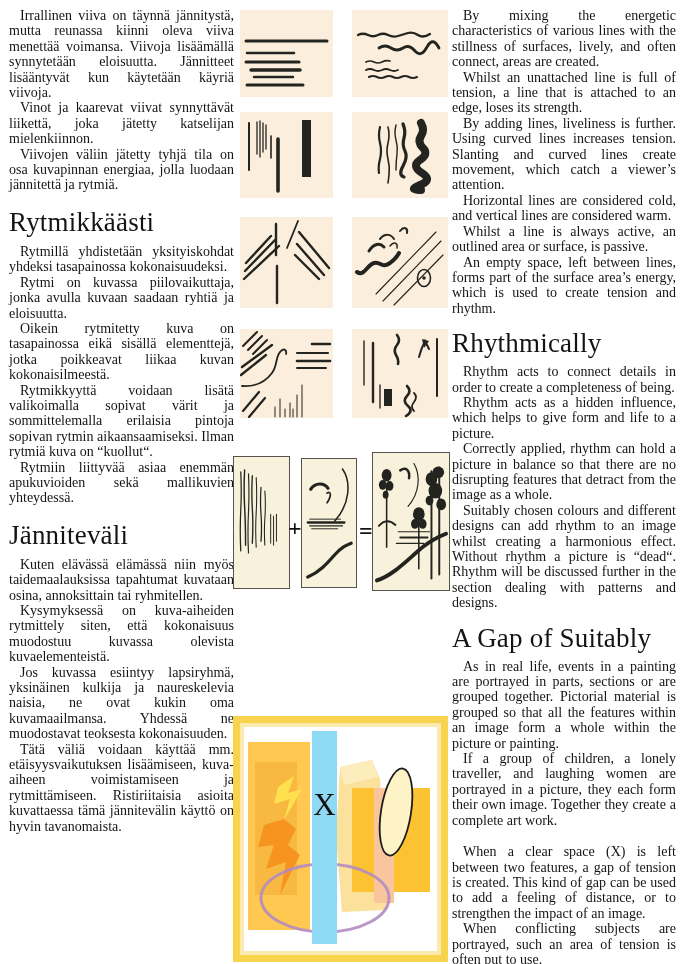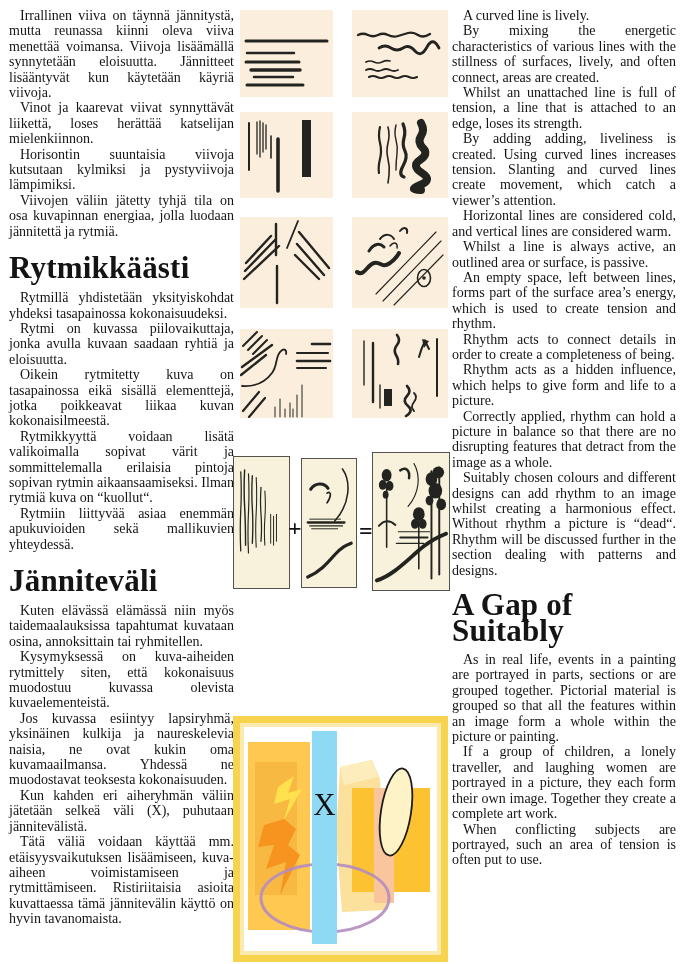--- a/index.html
+++ b/index.html
@@ -2,21 +2,21 @@
 <html><head>
 <meta charset="utf-8">
 <style>
   html,body{margin:0;padding:0;background:#ffffff;}
   .page{position:relative;width:680px;height:964px;background:#ffffff;overflow:hidden;
         font-family:"Liberation Serif","DejaVu Serif",serif;color:#141414;}
   .col{position:absolute;top:8px;}
   .col-left{left:9px;width:225px;}
   .col-right{left:452px;width:224px;}
   .col p{margin:0;font-size:14px;line-height:15.4px;text-align:justify;text-indent:11px;}
-  .col h2{margin:16px 0 9px 0;font-size:31px;line-height:26px;font-weight:bold;letter-spacing:.2px;}
+  .col h2{margin:16px 0 9px 0;font-size:27px;line-height:26px;font-weight:normal;letter-spacing:.2px;}
   .col-right h2{margin:14px 0 8px 0;}
   .gap-top{margin-top:16px !important;}
   .panel{position:absolute;background:#fbeedd;}
   .panel svg{display:block;width:100%;height:100%;}
   .trip{position:absolute;background:#f8f2dc;border:1.5px solid #55544c;box-sizing:border-box;}
   .trip svg{display:block;width:100%;height:100%;}
   .op{position:absolute;font-weight:bold;font-size:24px;line-height:24px;color:#111;
       font-family:"Liberation Serif",serif;}
   .artwork{position:absolute;left:233px;top:716px;width:215px;height:246px;box-sizing:border-box;
            border:7px solid #f8d44e;background:#fff;}
@@ -26,52 +26,51 @@
   .x-label{position:absolute;left:68px;top:62px;width:25px;text-align:center;
            font-family:"Liberation Serif",serif;font-size:31px;line-height:31px;color:#111;}
 </style>
 </head>
 <body>
 
 <div class="page">
 
   <div class="col col-left">
     <p>Irrallinen viiva on täynnä jännitystä, mutta reunassa kiinni oleva viiva menettää voimansa. Viivoja lisäämällä synnytetään eloisuutta. Jännitteet lisääntyvät kun käytetään käyriä viivoja.</p>
-    <p>Vinot ja kaarevat viivat synnyttävät liikettä, loses herättää katselijan mielenkiinnon.</p>
-    <p>Horisontin suuntaisia viivoja kutsutaan kylmiksi ja pystyviivoja lämpimiksi.</p>
+    <p>Vinot ja kaarevat viivat synnyttävät liikettä, joka jätetty katselijan mielenkiinnon.</p>
     <p>Viivojen väliin jätetty tyhjä tila on osa kuvapinnan energiaa, jolla luodaan jännitettä ja rytmiä.</p>
     <h2>Rytmikkäästi</h2>
     <p>Rytmillä yhdistetään yksityiskohdat yhdeksi tasapainossa kokonaisuudeksi.</p>
     <p>Rytmi on kuvassa piilovaikuttaja, jonka avulla kuvaan saadaan ryhtiä ja eloisuutta.</p>
     <p>Oikein rytmitetty kuva on tasapainossa eikä sisällä elementtejä, jotka poikkeavat liikaa kuvan kokonaisilmeestä.</p>
     <p>Rytmikkyyttä voidaan lisätä valikoimalla sopivat värit ja sommittelemalla erilaisia pintoja sopivan rytmin aikaansaamiseksi. Ilman rytmiä kuva on “kuollut“.</p>
     <p>Rytmiin liittyvää asiaa enemmän apukuvioiden sekä mallikuvien yhteydessä.</p>
     <h2>Jänniteväli</h2>
     <p>Kuten elävässä elämässä niin myös taidemaalauksissa tapahtumat kuvataan osina, annoksittain tai ryhmitellen.</p>
     <p>Kysymyksessä on kuva-aiheiden rytmittely siten, että kokonaisuus muodostuu kuvassa olevista kuvaelementeistä.</p>
     <p>Jos kuvassa esiintyy lapsiryhmä, yksinäinen kulkija ja naureskelevia naisia, ne ovat kukin oma kuvamaailmansa. Yhdessä ne muodostavat teoksesta kokonaisuuden.</p>
-    <p>Kun kahden eri aiheryhmän väliin jätetään selkeä väli (X), puhutaan jännitevälistä.</p>
     <p>Tätä väliä voidaan käyttää mm. etäisyysvaikutuksen lisäämiseen, kuva-aiheen voimistamiseen ja rytmittämiseen. Ristiriitaisia asioita kuvattaessa tämä jännitevälin käyttö on hyvin tavanomaista.</p>
   </div>
 
   <div class="col col-right">
-    <p>A curved line is lively.</p>
     <p>By mixing the energetic characteristics of various lines with the stillness of surfaces, lively, and often connect, areas are created.</p>
     <p>Whilst an unattached line is full of tension, a line that is attached to an edge, loses its strength.</p>
-    <p>By adding adding, liveliness is created. Using curved lines increases tension. Slanting and curved lines create movement, which catch a viewer’s attention.</p>
+    <p>By adding lines, liveliness is further. Using curved lines increases tension. Slanting and curved lines create movement, which catch a viewer’s attention.</p>
     <p>Horizontal lines are considered cold, and vertical lines are considered warm.</p>
     <p>Whilst a line is always active, an outlined area or surface, is passive.</p>
     <p>An empty space, left between lines, forms part of the surface area’s energy, which is used to create tension and rhythm.</p>
+    <h2>Rhythmically</h2>
     <p>Rhythm acts to connect details in order to create a completeness of being.</p>
     <p>Rhythm acts as a hidden influence, which helps to give form and life to a picture.</p>
     <p>Correctly applied, rhythm can hold a picture in balance so that there are no disrupting features that detract from the image as a whole.</p>
     <p>Suitably chosen colours and different designs can add rhythm to an image whilst creating a harmonious effect. Without rhythm a picture is “dead“. Rhythm will be discussed further in the section dealing with patterns and designs.</p>
     <h2>A Gap of Suitably</h2>
     <p>As in real life, events in a painting are portrayed in parts, sections or are grouped together. Pictorial material is grouped so that all the features within an image form a whole within the picture or painting.</p>
     <p>If a group of children, a lonely traveller, and laughing women are portrayed in a picture, they each form their own image. Together they create a complete art work.</p>
+    <p class="gap-top">When a clear space (X) is left between two features, a gap of tension is created. This kind of gap can be used to add a feeling of distance, or to strengthen the impact of an image.</p>
     <p>When conflicting subjects are portrayed, such an area of tension is often put to use.</p>
   </div>
 
   <div class="panel" style="left:240px;top:10px;width:93px;height:87px;">
     <svg viewBox="0 0 93 87" fill="none" stroke="#23241f" stroke-linecap="round">
       <line x1="6" y1="31" x2="87" y2="31" stroke-width="3"></line>
       <line x1="7" y1="43" x2="54" y2="43" stroke-width="2.5"></line>
       <line x1="6" y1="52" x2="59" y2="52" stroke-width="3"></line>
       <line x1="11" y1="60" x2="60" y2="60" stroke-width="3.5"></line>
       <line x1="14" y1="67" x2="53" y2="67" stroke-width="2.5"></line>

